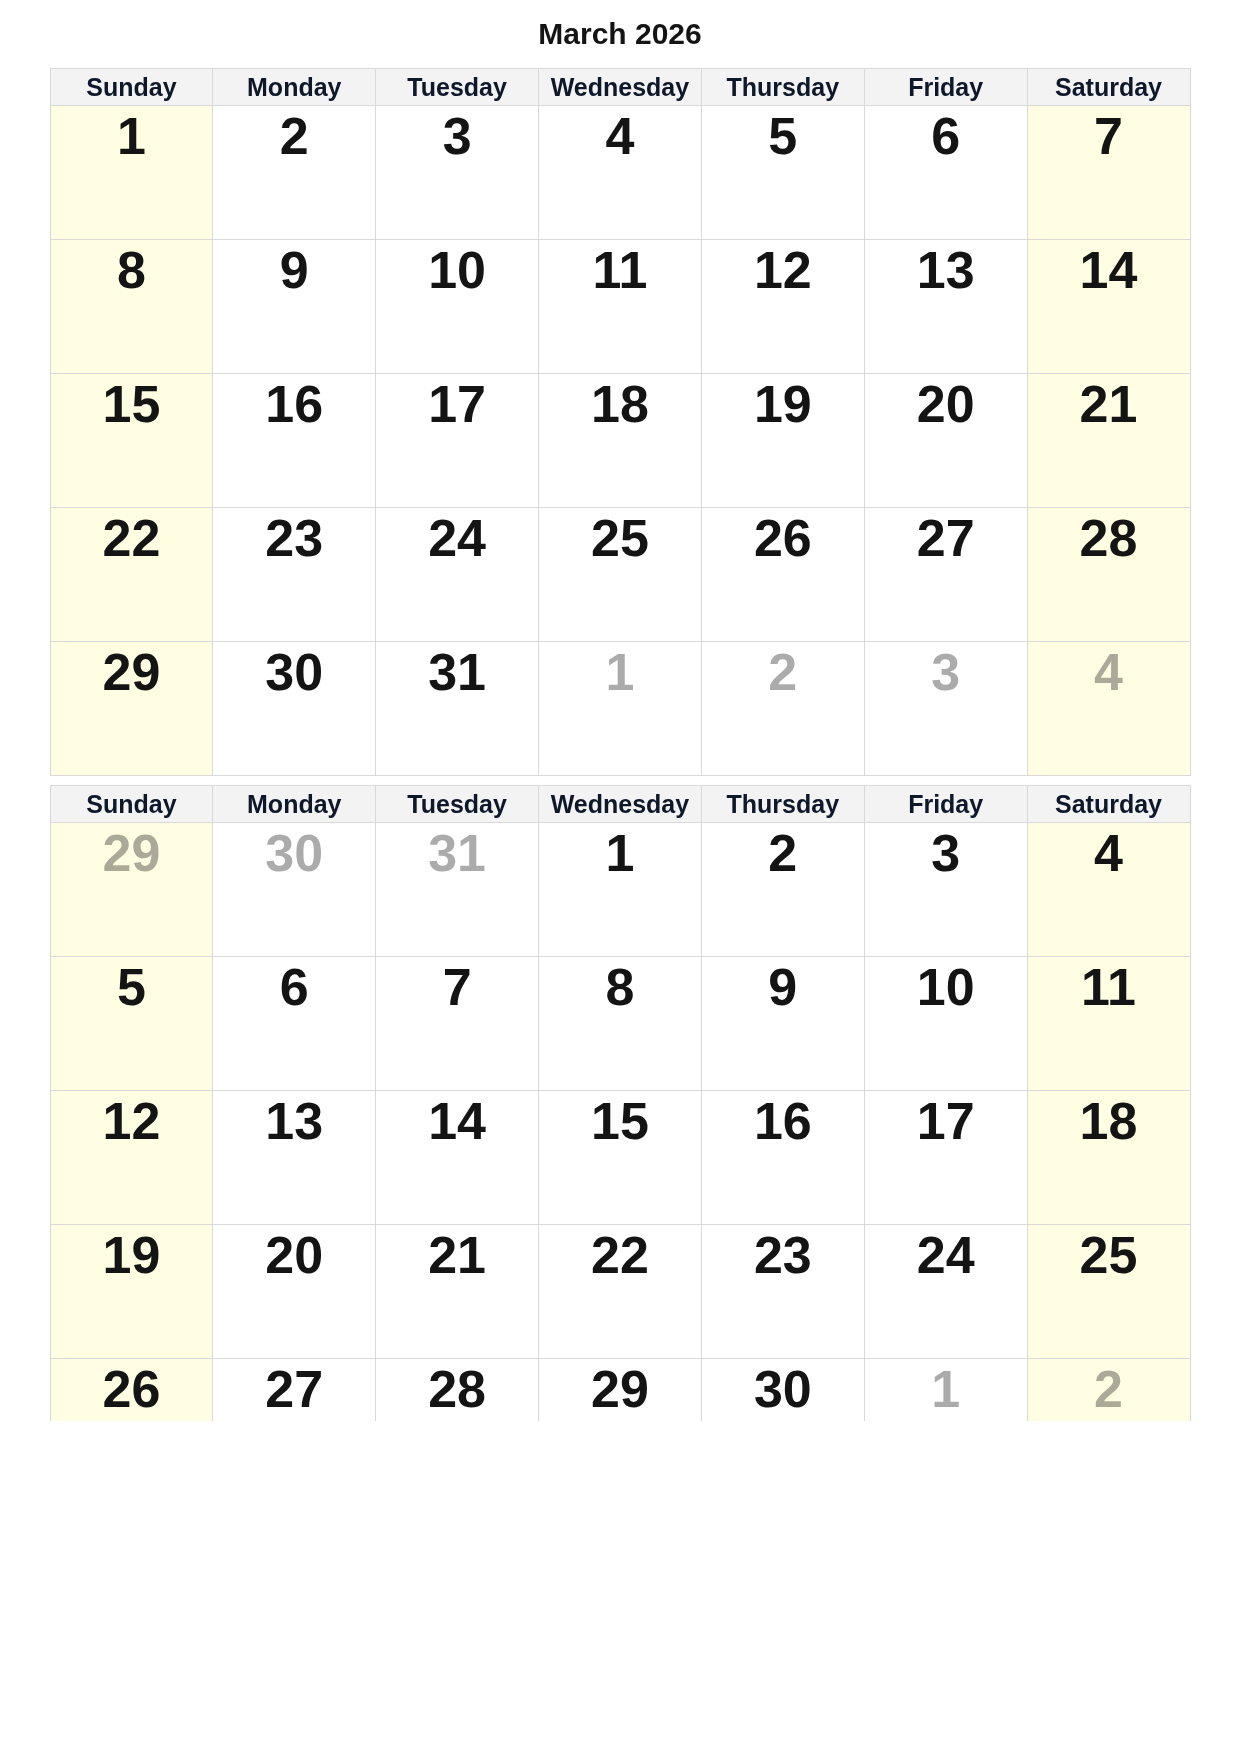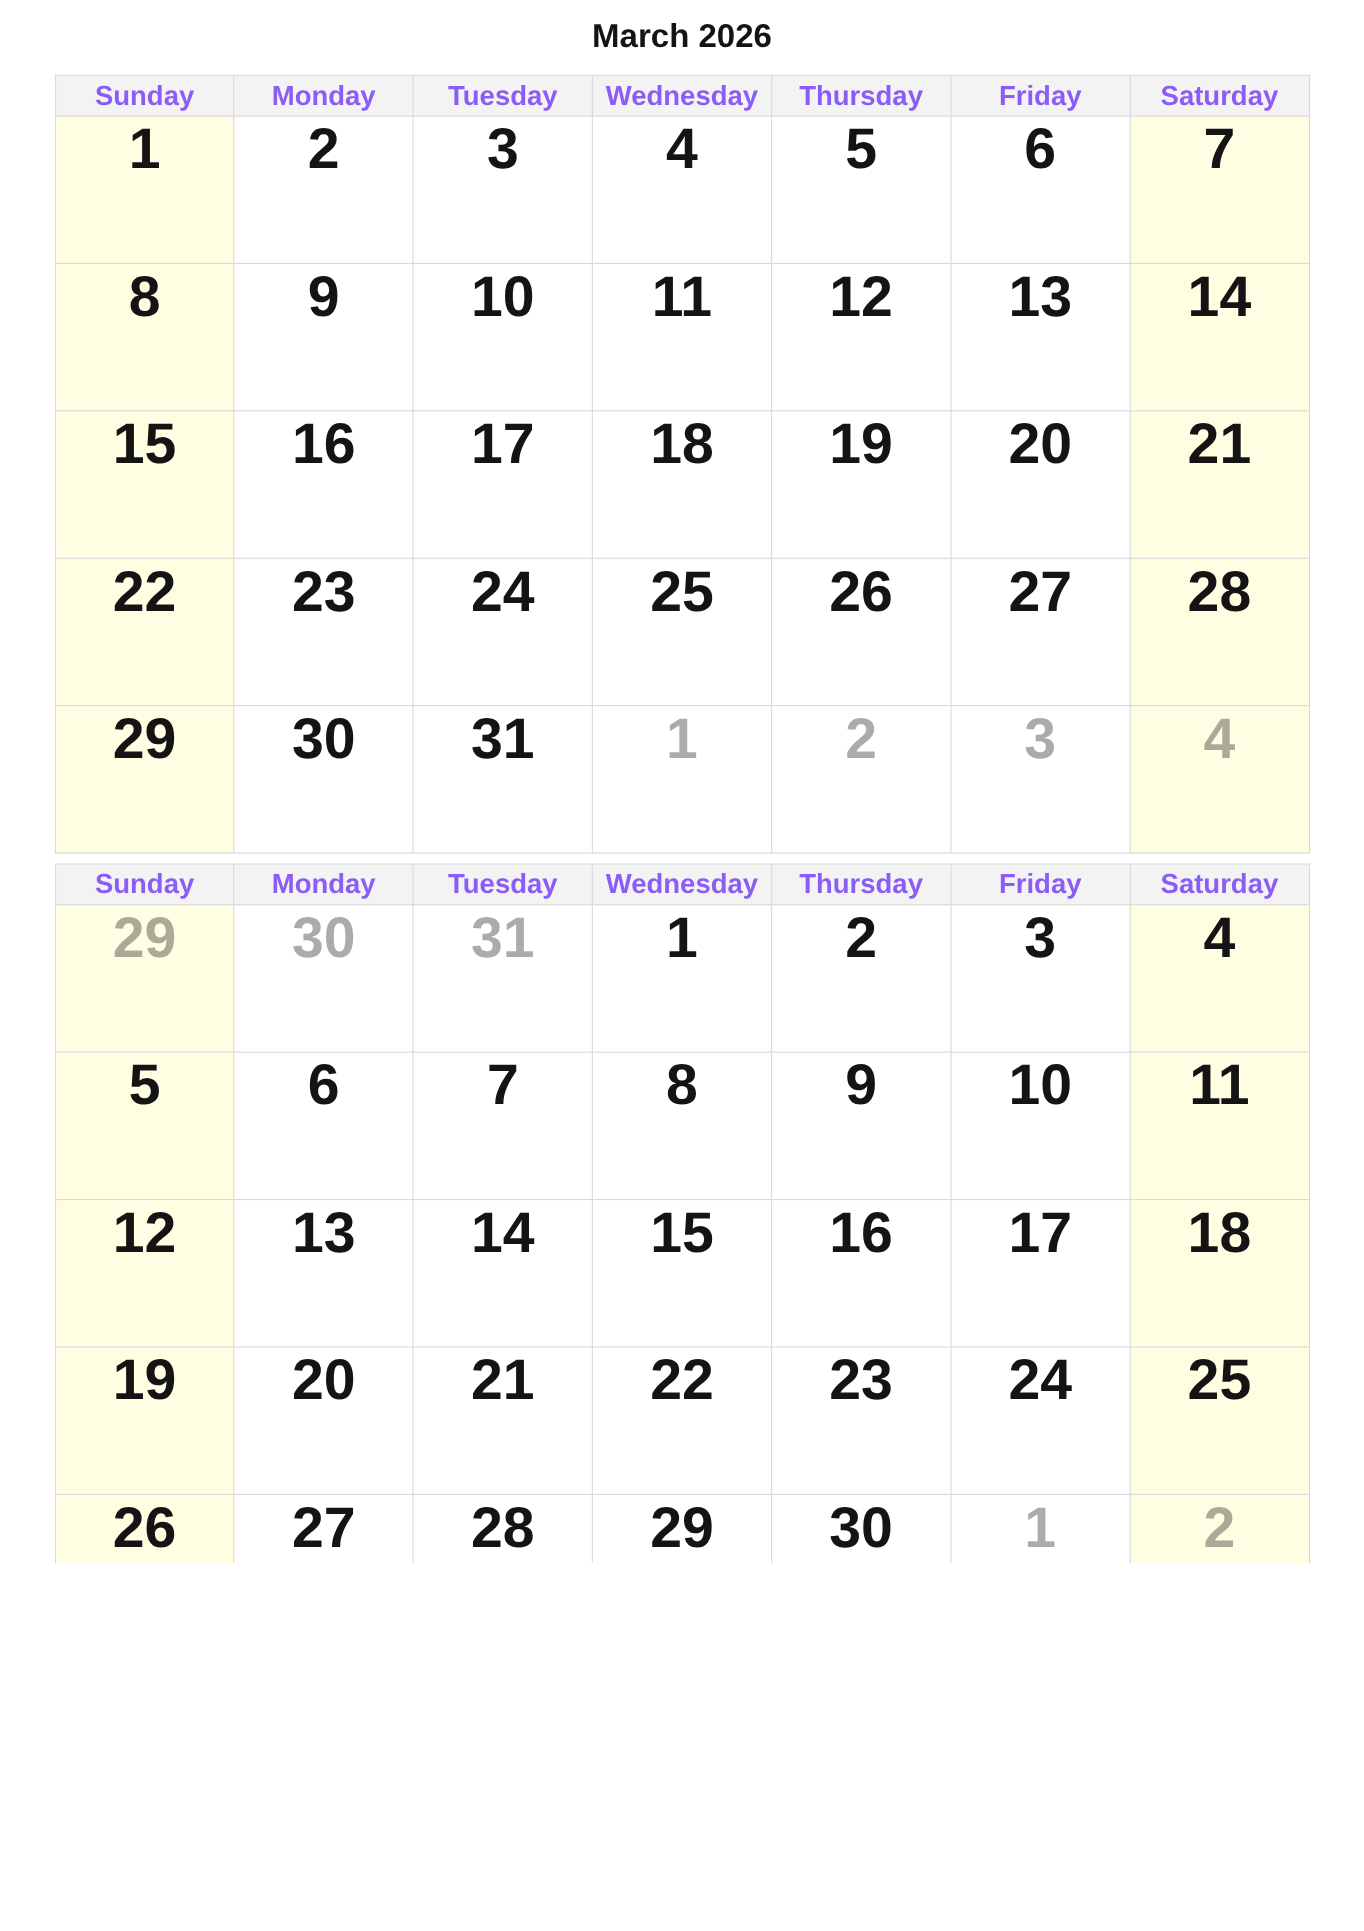--- a/index.html
+++ b/index.html
@@ -35,21 +35,21 @@
     border-collapse: collapse;
     table-layout: fixed;
     width: 1141px;
   }
   .cal-table th {
     height: 36px;
     background: #f3f3f3;
     border: 1px solid #d9d9d9;
     font-size: 25px;
     font-weight: 700;
-    color: #8b5cf6;
+    color: #0f172a;
     text-align: center;
     vertical-align: middle;
     padding: 0;
   }
   .cal-table td {
     height: 132px;
     border: 1px solid #d9d9d9;
     background: #ffffff;
     text-align: center;
     vertical-align: top;

